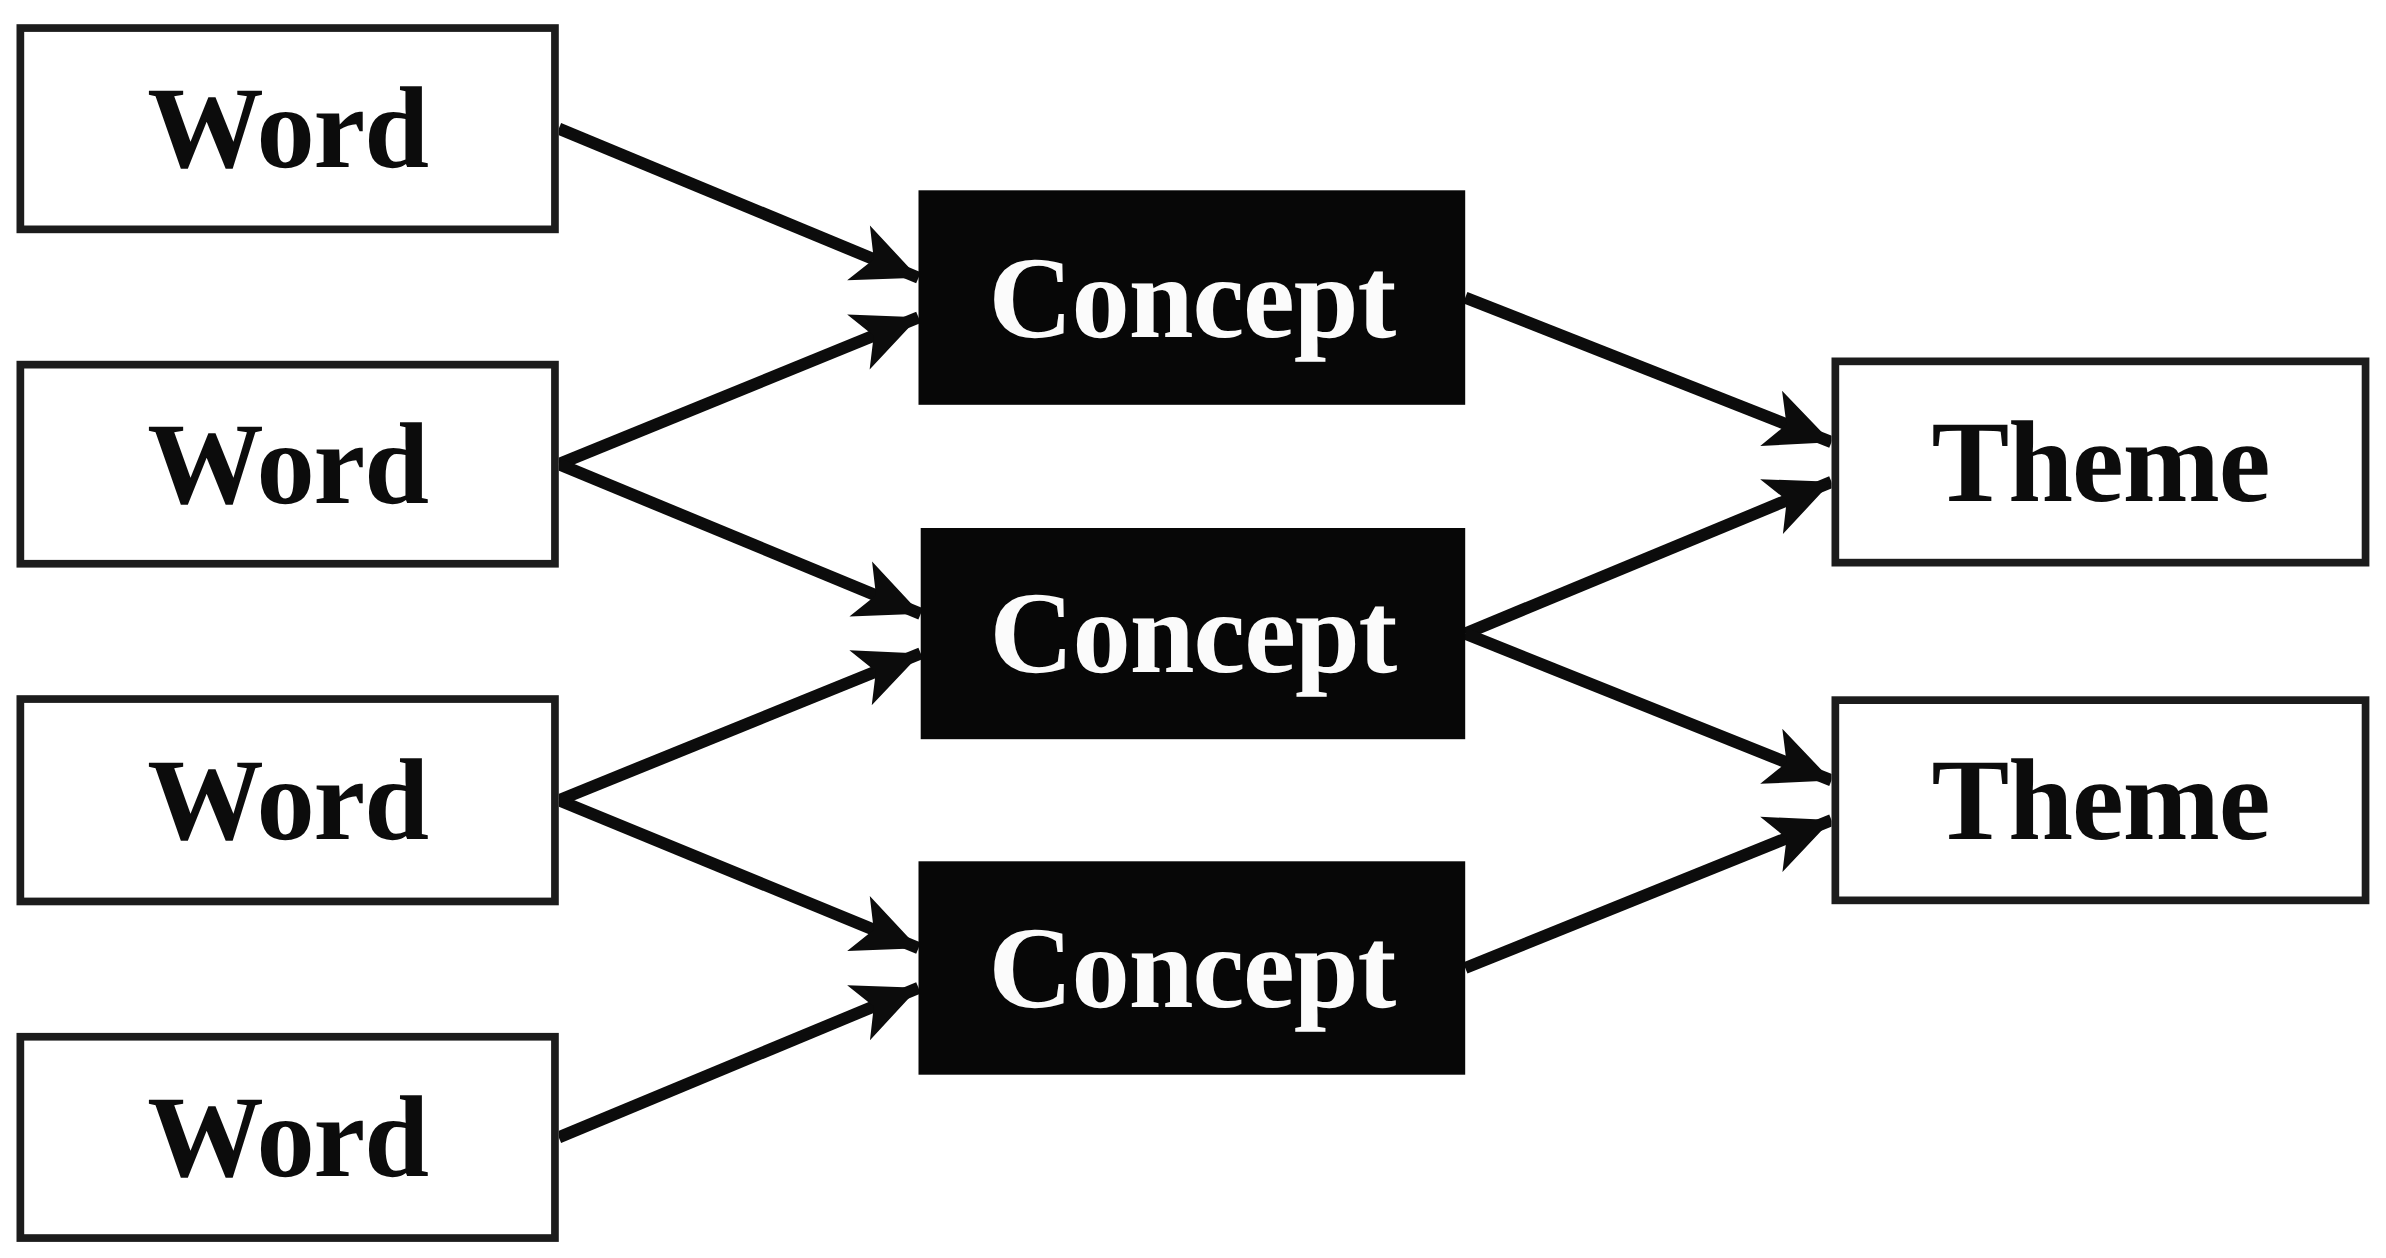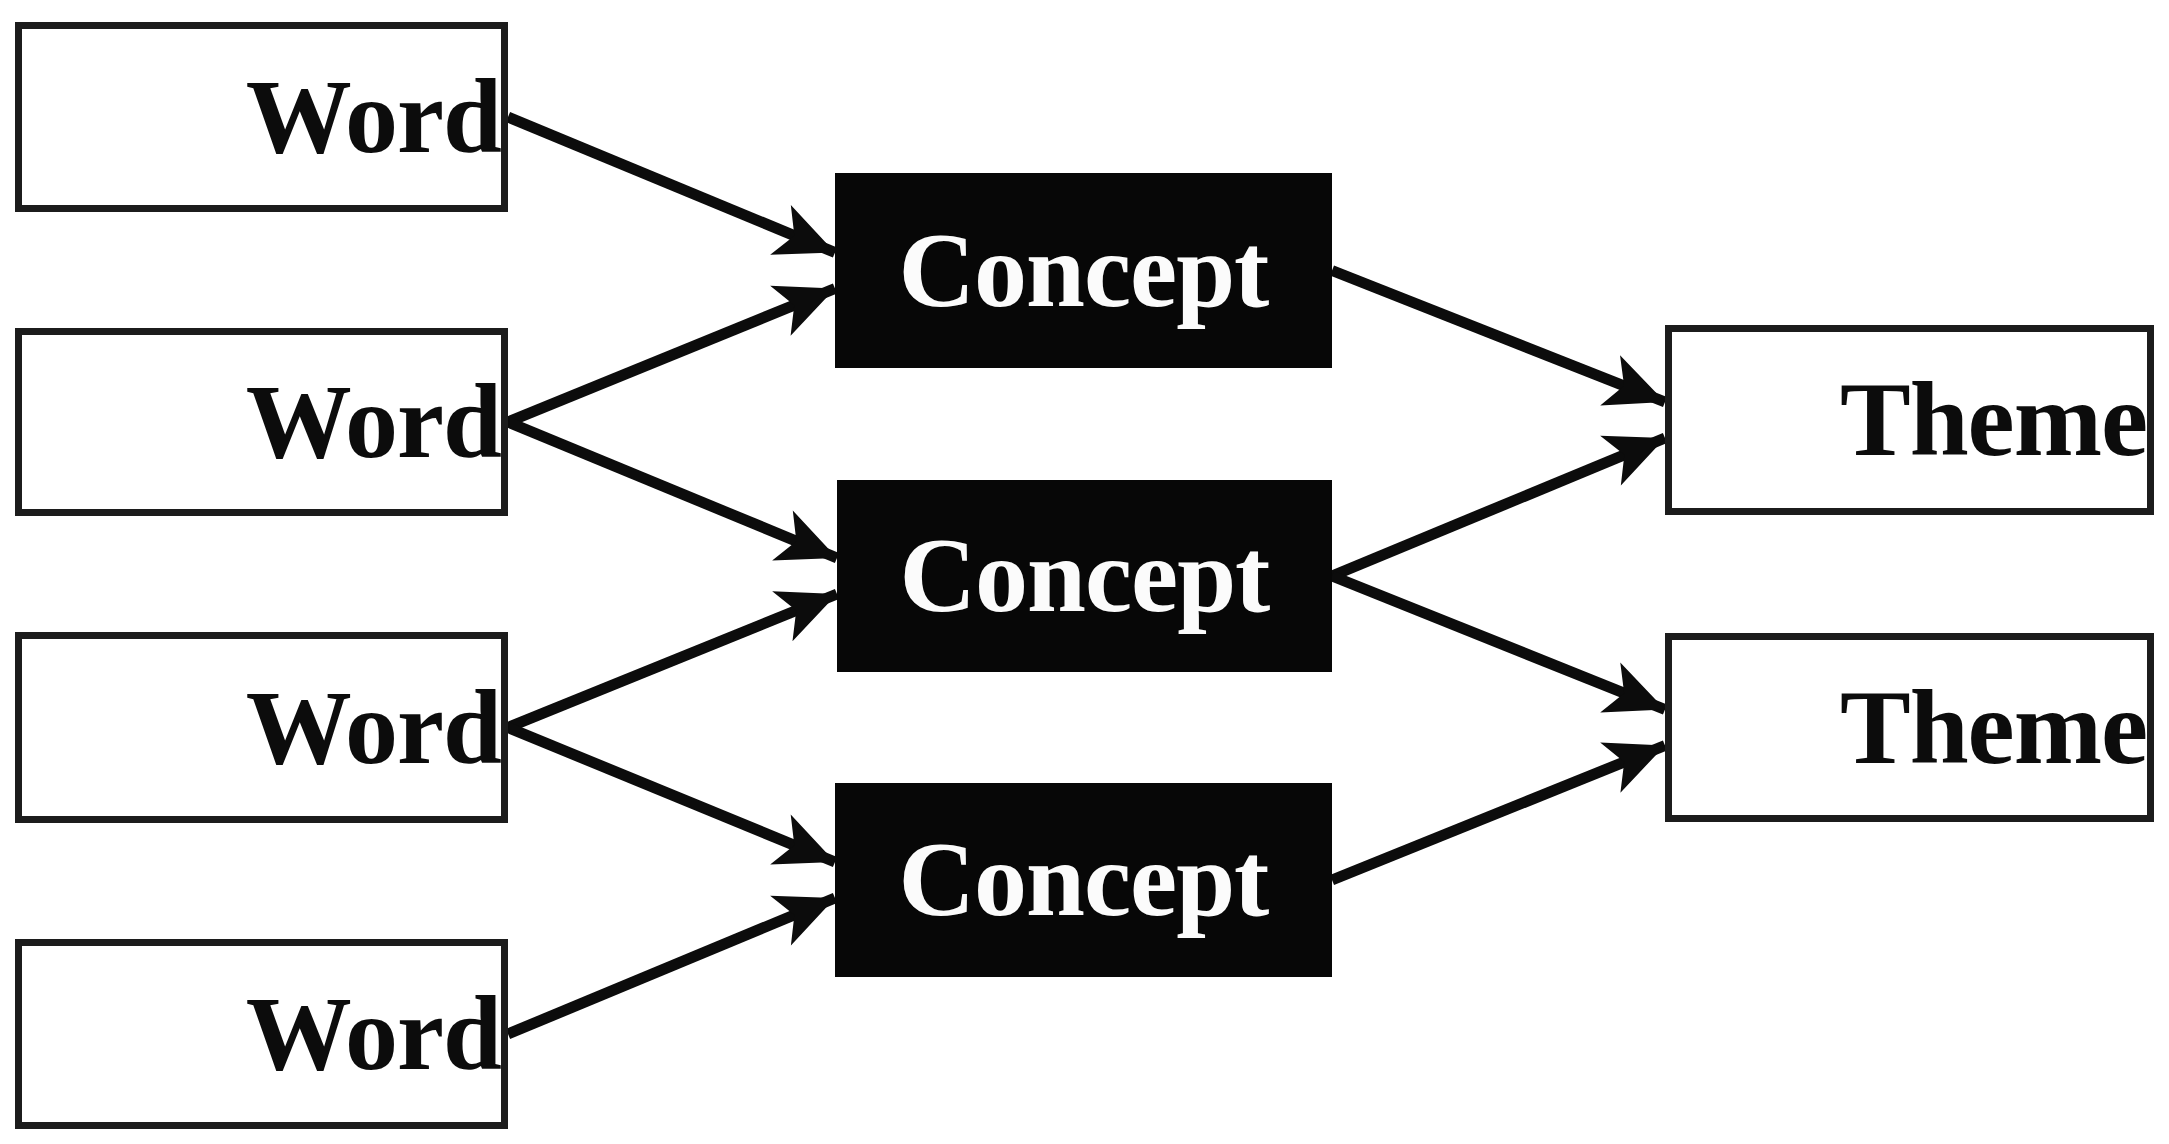--- a/index.html
+++ b/index.html
@@ -21,21 +21,20 @@
   }
   .node{
     position:absolute;
     display:flex;align-items:center;justify-content:center;
     box-sizing:border-box;
   }
   .node.word,.node.theme{
     background:var(--paper,#ffffff);
     border:7px solid var(--box-border,#1c1c1c);
     color:var(--ink,#0c0c0c);
-    justify-content:flex-end;
   }
   .node.concept{
     background:var(--concept-fill,#070707);
     color:var(--concept-text,#fbfbfb);
   }
   .node-label{
     font-weight:bold;
     font-size:106px;
     line-height:1;
     letter-spacing:-1px;

